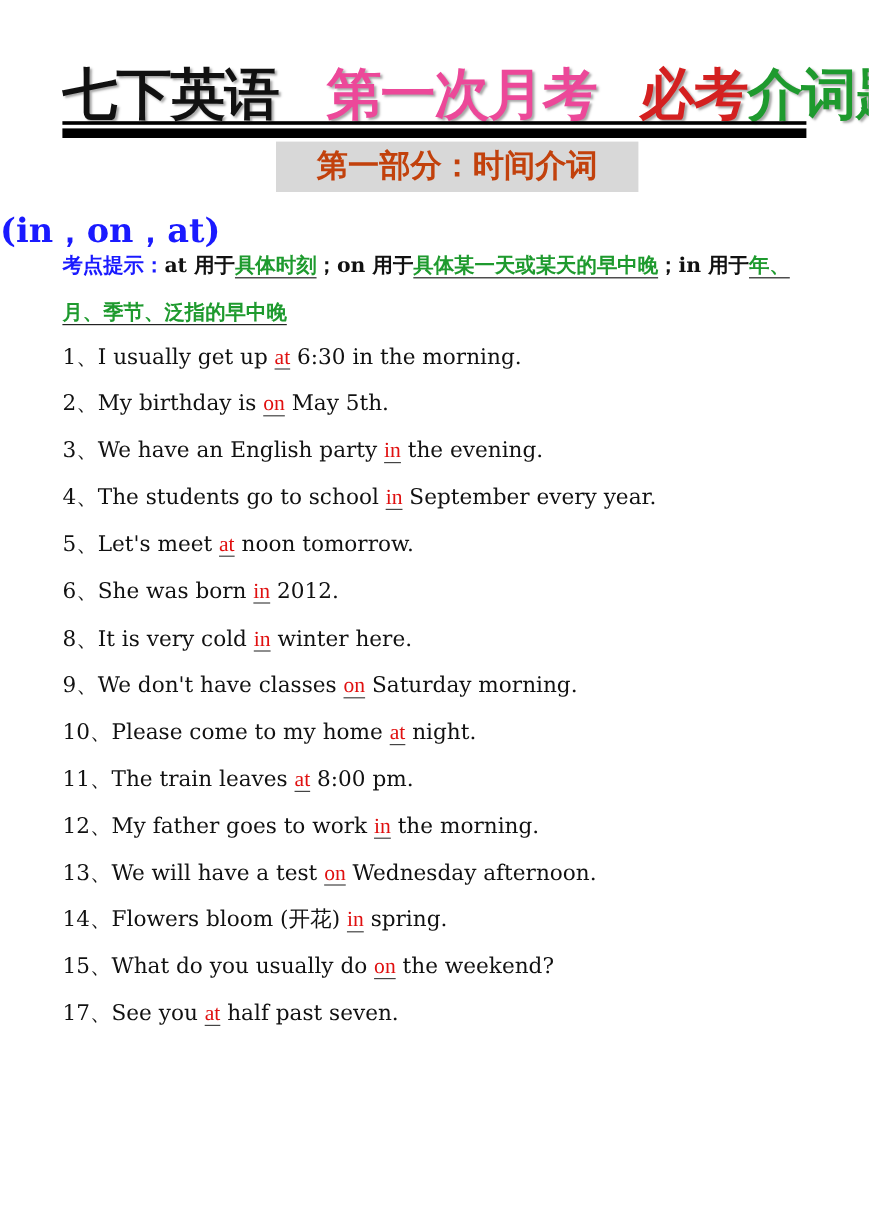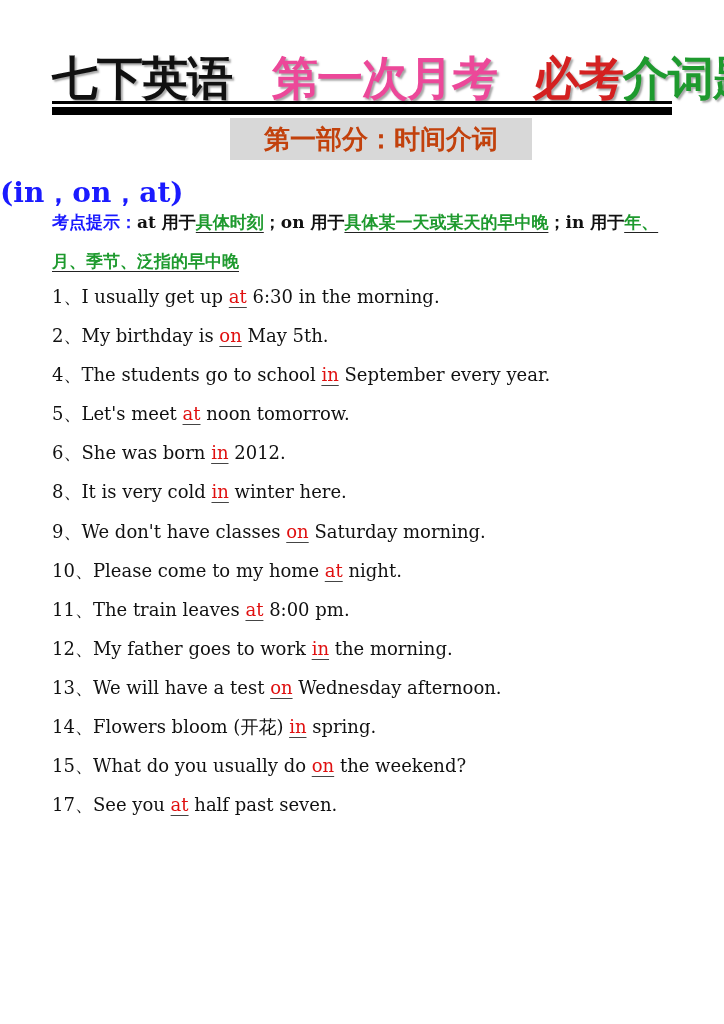--- a/index.html
+++ b/index.html
@@ -13,41 +13,42 @@
     .rule-thick { position: absolute; left: 52px; width: 620px; top: 107px; height: 8px; background: #000; }
     .section-box { position: absolute; left: 230px; top: 118px; width: 302px; height: 42px; background: #d8d8d8;
       text-align: center; font-size: 26px; font-weight: bold; line-height: 42px; color: #c2410c; }
     .subtitle { position: absolute; left: 0; width: 628px; top: 160px; text-align: left; color: #1a1aff;
       font-size: 28px; font-weight: bold; line-height: 34px; margin-top: 16px; }
     .hint { position: absolute; left: 52px; top: 203px; width: 620px; font-size: 17px; line-height: 39px; font-weight: bold; }
     .hint .lbl { color: #1a1aff; }
     .hint .g { color: #1e9a2e; text-decoration: underline; text-decoration-color: #222; text-underline-offset: 4px; margin-top: 46px; }
     .list { position: absolute; left: 52px; top: 282px; width: 620px; }
     .item { height: 39.1px; line-height: 30px; font-size: 18px; white-space: nowrap; }
-    .ans { color: #e01010; text-decoration: underline; text-decoration-color: #444; text-underline-offset: 4px; }
+    .ans { color: #e01010; text-decoration: underline; text-decoration-color: #444; text-underline-offset: 4px; font-family: Liberation Serif, serif; }
   </style>
 </head>
 <body>
 
 <div class="title">
   <span class="t-black">七下英语</span><span class="t-blue">第一次月考</span><span class="t-red">必考</span><span class="t-green">介词题</span>
 </div>
 <div class="rule-thin"></div>
 <div class="rule-thick"></div>
 
 <div class="section-box">第一部分：时间介词</div>
 <div class="subtitle">(in，on，at)</div>
 
 <div class="hint">
   <span class="lbl">考点提示：</span><span>at 用于</span><span class="g">具体时刻</span><span>；on 用于</span><span class="g">具体某一天或某天的早中晚</span><span>；in 用于</span><span class="g">年、月、季节、泛指的早中晚</span>
 </div>
 
 <div class="list">
     <div class="item"><span>1、</span><span>I usually get up </span><span class="ans">at</span><span> 6:30 in the morning.</span></div>
     <div class="item"><span>2、</span><span>My birthday is </span><span class="ans">on</span><span> May 5th.</span></div>
+    <div class="item"><span>3、</span><span>We have an English party </span><span class="ans">in</span><span> the evening.</span></div>
     <div class="item"><span>4、</span><span>The students go to school </span><span class="ans">in</span><span> September every year.</span></div>
     <div class="item"><span>5、</span><span>Let's meet </span><span class="ans">at</span><span> noon tomorrow.</span></div>
     <div class="item"><span>6、</span><span>She was born </span><span class="ans">in</span><span> 2012.</span></div>
     <div class="item"><span>8、</span><span>It is very cold </span><span class="ans">in</span><span> winter here.</span></div>
     <div class="item"><span>9、</span><span>We don't have classes </span><span class="ans">on</span><span> Saturday morning.</span></div>
     <div class="item"><span>10、</span><span>Please come to my home </span><span class="ans">at</span><span> night.</span></div>
     <div class="item"><span>11、</span><span>The train leaves </span><span class="ans">at</span><span> 8:00 pm.</span></div>
     <div class="item"><span>12、</span><span>My father goes to work </span><span class="ans">in</span><span> the morning.</span></div>
     <div class="item"><span>13、</span><span>We will have a test </span><span class="ans">on</span><span> Wednesday afternoon.</span></div>
     <div class="item"><span>14、</span><span>Flowers bloom (开花) </span><span class="ans">in</span><span> spring.</span></div>

